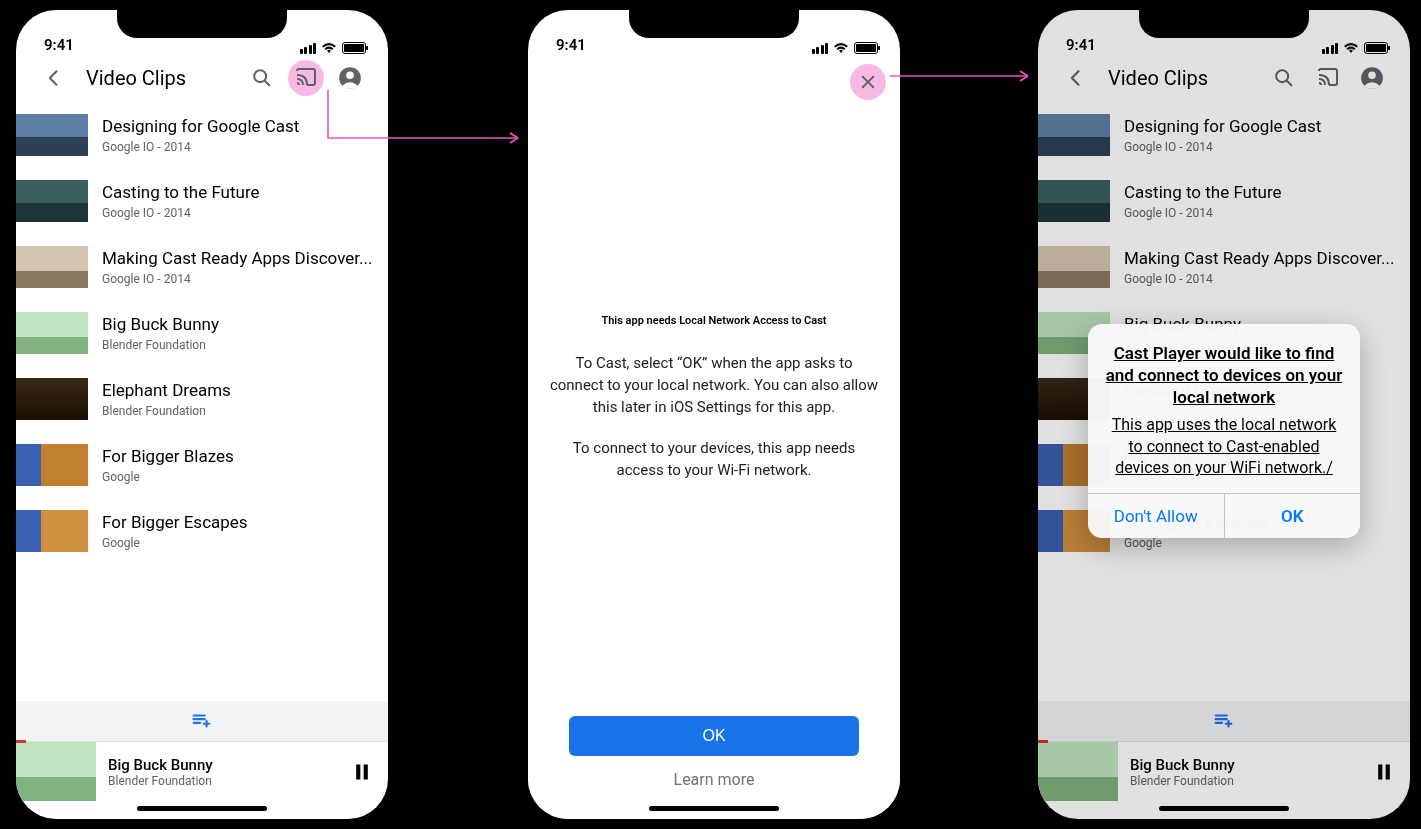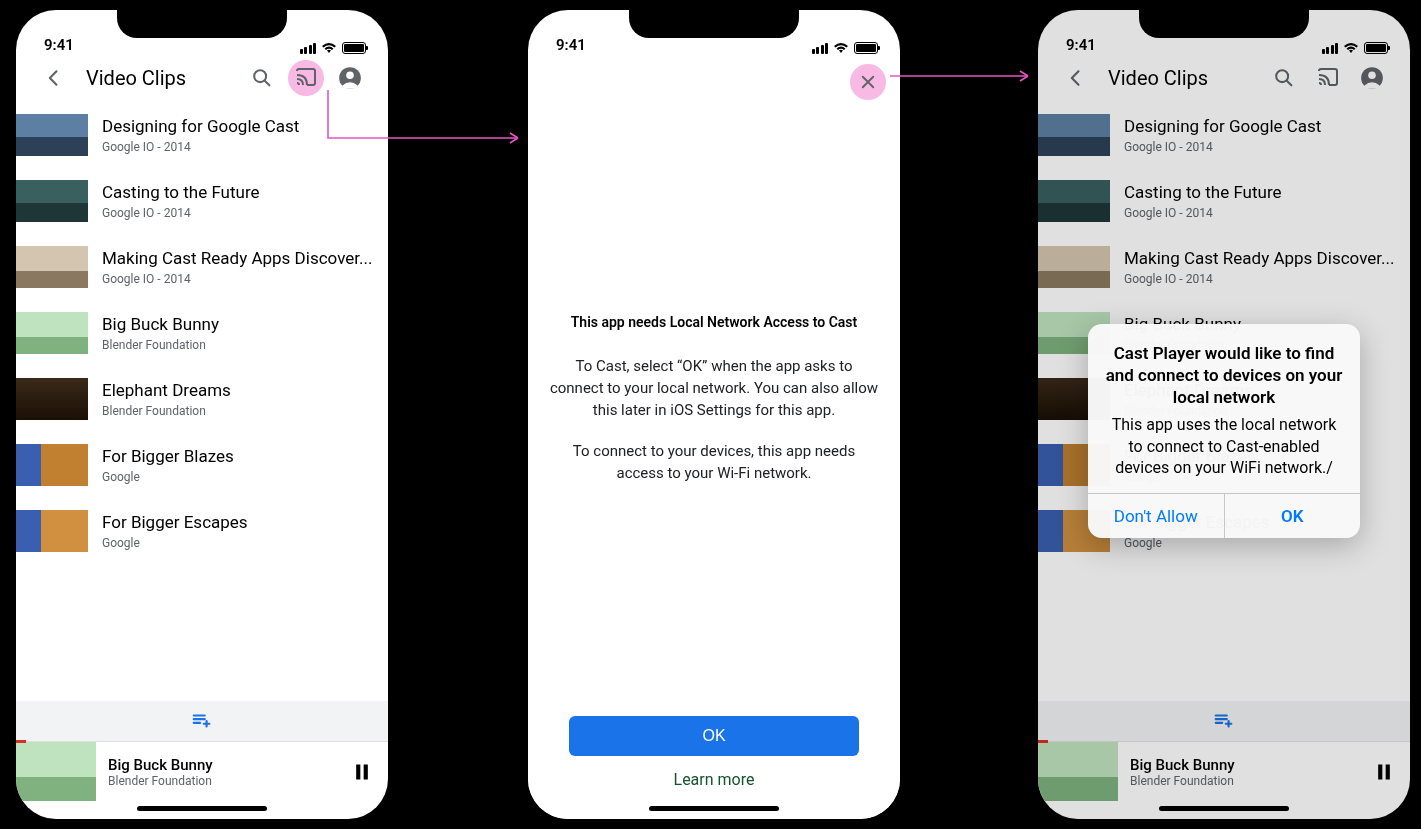--- a/index.html
+++ b/index.html
@@ -123,36 +123,36 @@
   display: flex; flex-direction: column; align-items: center;
   padding: 0 20px 30px;
 }
 .close-btn {
   position: absolute; top: 10px; right: 14px;
   width: 36px; height: 36px; border-radius: 50%;
   background: #f8b9e5; display: flex; align-items: center; justify-content: center;
   cursor: pointer;
 }
 .inter-content { margin-top: 260px; text-align: center; }
-.inter-heading { font-size: 14px; font-weight: 600; margin-bottom: 26px; }
+.inter-heading { font-size: 11px; font-weight: 600; margin-bottom: 26px; }
 .inter-body { font-size: 15px; line-height: 1.45; margin-bottom: 20px; color: #202124; }
 .inter-footer { margin-top: auto; width: 100%; display: flex; flex-direction: column; gap: 14px; align-items: center; }
 .ok-btn {
   width: 290px; height: 40px; background: #1a73e8; color: #fff;
   border: none; border-radius: 6px; font-size: 16px; cursor: pointer;
 }
-.learn-link { color: #14532d; font-size: 16px; cursor: pointer; }
+.learn-link { color: #737373; font-size: 16px; cursor: pointer; }
 
 
 .ios-dialog {
   position: absolute; top: 314px; left: 50%; transform: translateX(-50%);
   width: 272px; background: rgba(248,248,248,0.98); border-radius: 14px;
   overflow: hidden; z-index: 10; box-shadow: 0 8px 30px rgba(0,0,0,0.25);
 }
-.ios-dialog-body { padding: 18px 16px 14px; text-align: center; }
+.ios-dialog-body { padding: 18px 16px 14px; text-align: center; text-decoration: underline; }
 .ios-dialog-title { font-size: 17px; font-weight: 600; line-height: 1.3; margin-bottom: 6px; }
 .ios-dialog-msg { font-size: 16px; line-height: 1.35; }
 .ios-dialog-btns { display: flex; border-top: 0.5px solid rgba(0,0,0,0.2); }
 .ios-dialog-btn {
   flex: 1; height: 44px; display: flex; align-items: center; justify-content: center;
   color: #007aff; font-size: 17px; cursor: pointer;
 }
 .ios-dialog-btn:first-child { border-right: 0.5px solid rgba(0,0,0,0.2); }
 .ios-dialog-btn.bold { font-weight: 600; }
 

